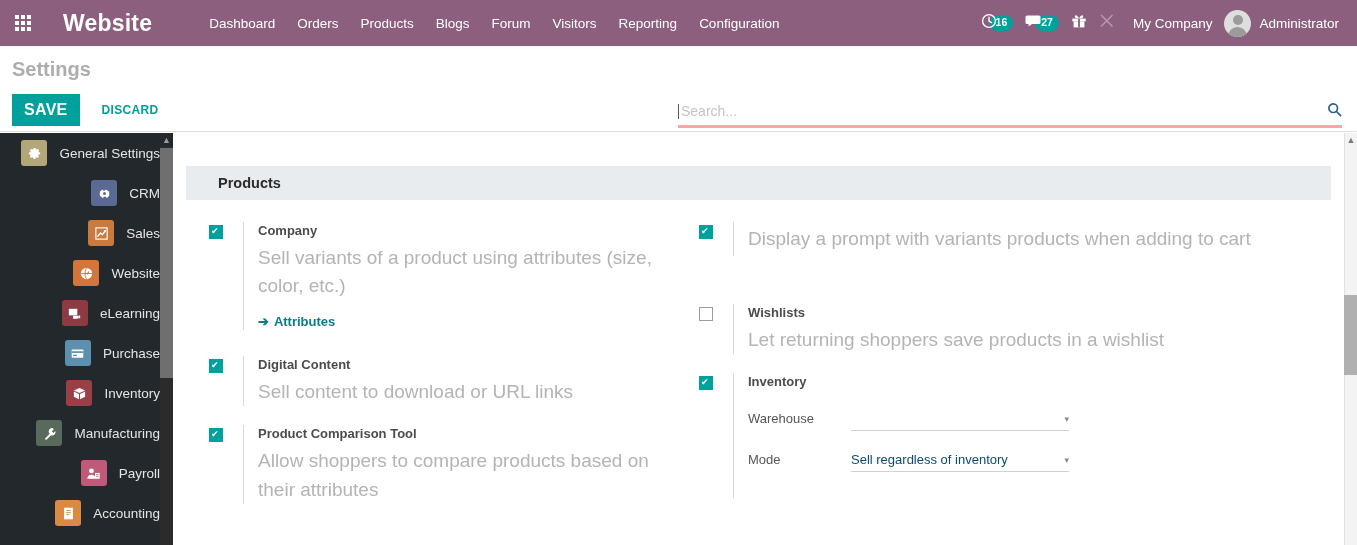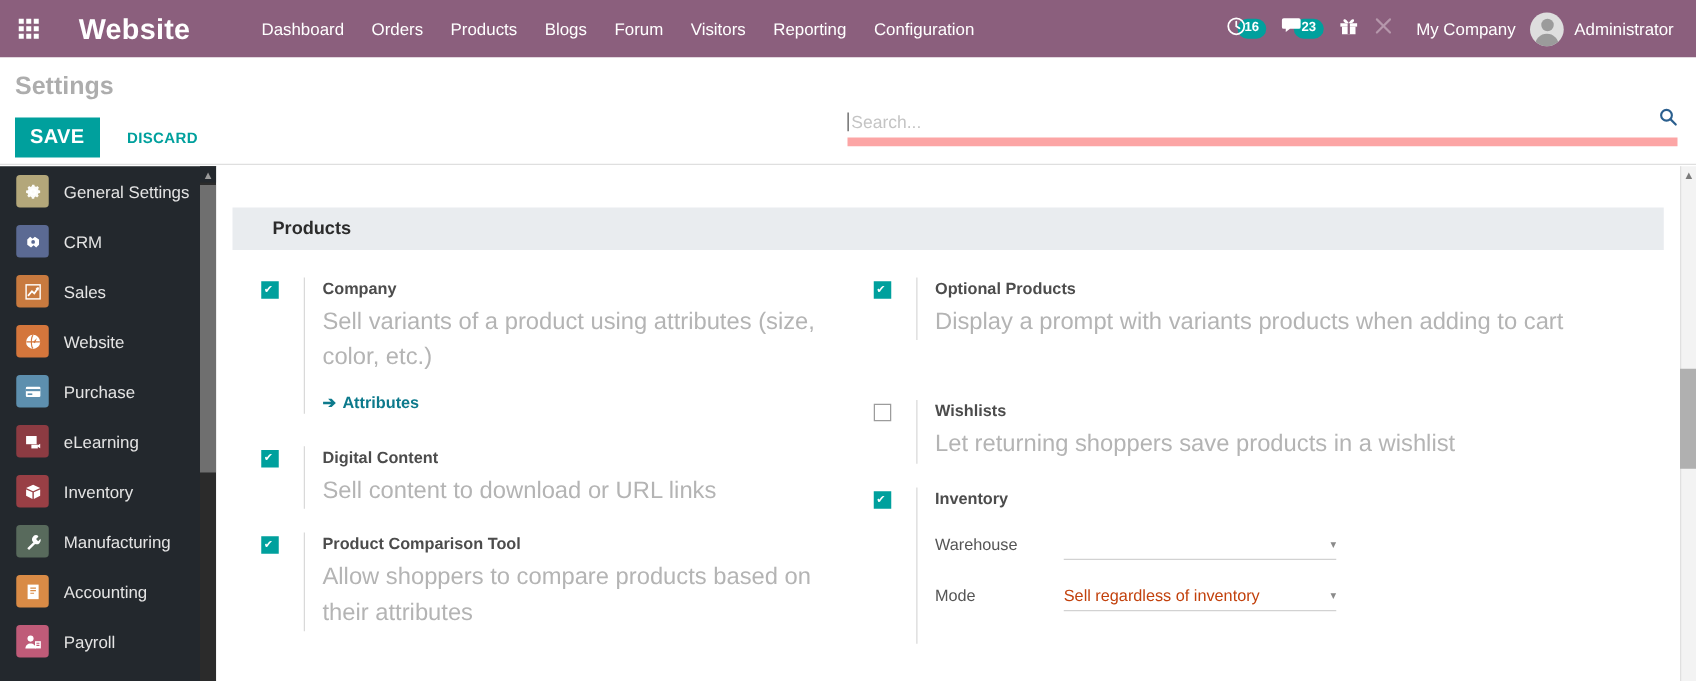--- a/index.html
+++ b/index.html
@@ -101,24 +101,24 @@
     padding: 7px 12px; border: none; cursor: pointer;
     font-family: inherit;
   }
   .btn-discard {
     background: transparent; color: #00A09D;
     font-size: 12px; font-weight: bold; letter-spacing: .3px;
     padding: 7px 12px; border: none; cursor: pointer;
     margin-left: 10px; font-family: inherit;
   }
   .searchview {
-    position: absolute; left: 678px; top: 40px;
+    position: absolute; left: 678px; top: 56px;
     width: 664px;
-    border-bottom: 7px solid #fca5a5;
-    display: flex; align-items: flex-end; padding-bottom: 5px;
+    border-bottom: 3px solid #fca5a5;
+    display: flex; align-items: center; padding-bottom: 5px;
   }
   .searchview .caret {
     width: 1px; height: 15px; background: #555; margin-right: 2px; flex: none;
   }
   .search-input {
     border: none; outline: none; flex: 1;
     font-size: 14px; color: #444;
     font-family: inherit; background: transparent;
     padding: 0;
   }
@@ -129,20 +129,21 @@
   .sidebar {
     position: absolute; left: 0; top: 133px;
     width: 160px; height: 412px;
     background: #23282d;
     overflow: hidden;
   }
   .side-item {
     display: flex; align-items: center;
     height: 40px; padding-left: 13px;
     cursor: pointer;
+    justify-content: flex-end;
   }
   .side-ico {
     width: 26px; height: 26px; border-radius: 3px;
     flex: none; margin-right: 12px;
     display: flex; align-items: center; justify-content: center;
     font-size: 14px; color: #ffffff; line-height: 1;
   }
   .side-label { font-size: 13.5px; color: #e4e4e4; white-space: nowrap; }
 
   .sb-scrollbar {
@@ -206,21 +207,21 @@
   .s-link .arr { margin-right: 5px; }
 
   .subfields { margin-top: 19px; }
   .fieldrow { display: flex; align-items: flex-end; margin-bottom: 21px; }
   .fieldlabel { font-size: 13px; color: #555; width: 103px; flex: none; padding-bottom: 5px; }
   .fieldctl {
     width: 218px; border-bottom: 1px solid #d2d2d2;
     display: flex; align-items: center; padding-bottom: 4px;
   }
   .fieldval {
-    flex: 1; font-size: 13px; color: #c2410c;
+    flex: 1; font-size: 13px; color: #0c4a6e;
     border: none; outline: none; background: transparent;
     font-family: inherit; padding: 0;
   }
   .fieldval::placeholder { color: #c9c9c9; }
   .fieldcaret { color: #8a8a8a; font-size: 9px; padding-left: 6px; cursor: pointer; }
 
   
   .pg-scrollbar {
     position: absolute; right: 0; top: 133px;
     width: 13px; height: 412px; background: #f3f3f3;
@@ -275,21 +276,21 @@
       </span>
       <span class="badge">16</span>
     </div>
 
     <div class="sysbtn">
       <span class="ic">
         <svg width="17" height="15" viewBox="0 0 17 15">
           <path d="M2 1.5h12a1.5 1.5 0 0 1 1.5 1.5v5.5A1.5 1.5 0 0 1 14 10H7l-3.4 2.6V10H2A1.5 1.5 0 0 1 .5 8.5V3A1.5 1.5 0 0 1 2 1.5z" fill="#ffffff"></path>
         </svg>
       </span>
-      <span class="badge">23</span>
+      <span class="badge">27</span>
     </div>
 
     <div class="sysbtn">
       <span class="ic">
         <svg width="16" height="16" viewBox="0 0 16 16">
           <rect x="1.3" y="5.6" width="13.4" height="2.7" fill="#ffffff"></rect>
           <rect x="2.6" y="8.3" width="10.8" height="6.1" fill="#ffffff"></rect>
           <rect x="7.1" y="5.6" width="1.8" height="8.8" fill="#8b5f7d"></rect>
           <path d="M8 5.3C6.6 3.2 5.4 2 4.3 2.4 3.2 2.8 3.6 4.6 5.3 5.3z" fill="#ffffff"></path>
           <path d="M8 5.3c1.4-2.1 2.6-3.3 3.7-2.9 1.1.4.7 2.2-1 2.9z" fill="#ffffff"></path>
@@ -371,81 +372,81 @@
       <svg width="15" height="15" viewBox="0 0 16 16">
           <circle cx="8" cy="8" r="6" fill="#fff"></circle>
           <path d="M8 2.4c-2 1.6-2 9.6 0 11.2M2.2 8h11.6" stroke="#d4763c" stroke-width="1" fill="none"></path>
           <path d="M8 8 L11.3 4.7 L9.5 9.2z" fill="#d4763c"></path>
         </svg>
     </span>
     <span class="side-label">Website</span>
   </div>
 
   <div class="side-item">
+    <span class="side-ico" style="background:#8c3b42">
+      <svg width="15" height="15" viewBox="0 0 16 16">
+          <rect x="2" y="3" width="9" height="7" fill="#fff"></rect>
+          <path d="M11 11.5 L14 9.5 L14 13.5z" fill="#fff"></path>
+          <rect x="6.5" y="10.4" width="5.5" height="3.2" fill="#fff"></rect>
+        </svg>
+    </span>
+    <span class="side-label">eLearning</span>
+  </div>
+
+  <div class="side-item">
     <span class="side-ico" style="background:#5d8fae">
       <svg width="15" height="15" viewBox="0 0 16 16">
           <rect x="1.8" y="3.6" width="12.4" height="8.8" rx="1" fill="#fff"></rect>
           <rect x="1.8" y="5.6" width="12.4" height="1.8" fill="#5d8fae"></rect>
           <rect x="3.3" y="9.3" width="4" height="1.4" fill="#5d8fae"></rect>
         </svg>
     </span>
     <span class="side-label">Purchase</span>
   </div>
 
   <div class="side-item">
-    <span class="side-ico" style="background:#8c3b42">
-      <svg width="15" height="15" viewBox="0 0 16 16">
-          <rect x="2" y="3" width="9" height="7" fill="#fff"></rect>
-          <path d="M11 11.5 L14 9.5 L14 13.5z" fill="#fff"></path>
-          <rect x="6.5" y="10.4" width="5.5" height="3.2" fill="#fff"></rect>
-        </svg>
-    </span>
-    <span class="side-label">eLearning</span>
-  </div>
-
-  <div class="side-item">
     <span class="side-ico" style="background:#993f45">
       <svg width="15" height="15" viewBox="0 0 16 16">
           <path fill="#fff" d="M8 2 L14 4.7 L8 7.4 L2 4.7z"></path>
           <path fill="#fff" d="M2 5.9 L7.4 8.4 L7.4 14 L2 11.4z"></path>
           <path fill="#fff" d="M14 5.9 L8.6 8.4 L8.6 14 L14 11.4z"></path>
         </svg>
     </span>
     <span class="side-label">Inventory</span>
   </div>
 
   <div class="side-item">
     <span class="side-ico" style="background:#586a5c">
       <svg width="15" height="15" viewBox="0 0 16 16">
           <path fill="#fff" d="M11.6 2.4a3.5 3.5 0 0 0-3.4 5.9L3 13.5l1.5 1.5 5.2-5.2a3.5 3.5 0 0 0 4.6-4.4l-2 2-1.8-1.8 2-2a3.5 3.5 0 0 0-.9-1.2z"></path>
         </svg>
     </span>
     <span class="side-label">Manufacturing</span>
-  </div>
-
-  <div class="side-item">
-    <span class="side-ico" style="background:#d98b46">
-      <svg width="15" height="15" viewBox="0 0 16 16">
-          <rect x="3.3" y="1.8" width="9.4" height="12.4" fill="#fff"></rect>
-          <path d="M5.6 4.8h4.8M5.6 7h4.8M5.6 9.2h3.2" stroke="#d98b46" stroke-width="1" fill="none"></path>
-        </svg>
-    </span>
-    <span class="side-label">Accounting</span>
   </div>
 
   <div class="side-item">
     <span class="side-ico" style="background:#bf5b78">
       <svg width="15" height="15" viewBox="0 0 16 16">
           <circle cx="5.8" cy="5.2" r="2.6" fill="#fff"></circle>
           <path d="M1.4 13.6c0-2.6 2-4.3 4.4-4.3s4.4 1.7 4.4 4.3z" fill="#fff"></path>
           <rect x="9.6" y="7.4" width="5" height="6.2" fill="#fff"></rect>
           <path d="M10.8 9.2h2.6M10.8 11h2.6" stroke="#bf5b78" stroke-width=".9"></path>
         </svg>
     </span>
     <span class="side-label">Payroll</span>
+  </div>
+
+  <div class="side-item">
+    <span class="side-ico" style="background:#d98b46">
+      <svg width="15" height="15" viewBox="0 0 16 16">
+          <rect x="3.3" y="1.8" width="9.4" height="12.4" fill="#fff"></rect>
+          <path d="M5.6 4.8h4.8M5.6 7h4.8M5.6 9.2h3.2" stroke="#d98b46" stroke-width="1" fill="none"></path>
+        </svg>
+    </span>
+    <span class="side-label">Accounting</span>
   </div>
 </div>
 
 <div class="sb-scrollbar">
   <div class="arrow">▲</div>
 </div>
 <div class="sb-thumb"></div>
 
 <div class="content">
   <div class="settings-page">
@@ -484,21 +485,20 @@
             </div>
           </div>
 
         </div>
 
         <div class="col right">
 
           <div class="setting">
             <div class="cb on"></div>
             <div class="setting-body">
-              <div class="s-label">Optional Products</div>
               <div class="s-help">Display a prompt with variants products when adding to cart</div>
             </div>
           </div>
 
           <div class="setting" style="margin-top:48px">
             <div class="cb off"></div>
             <div class="setting-body">
               <div class="s-label">Wishlists</div>
               <div class="s-help">Let returning shoppers save products in a wishlist</div>
             </div>

